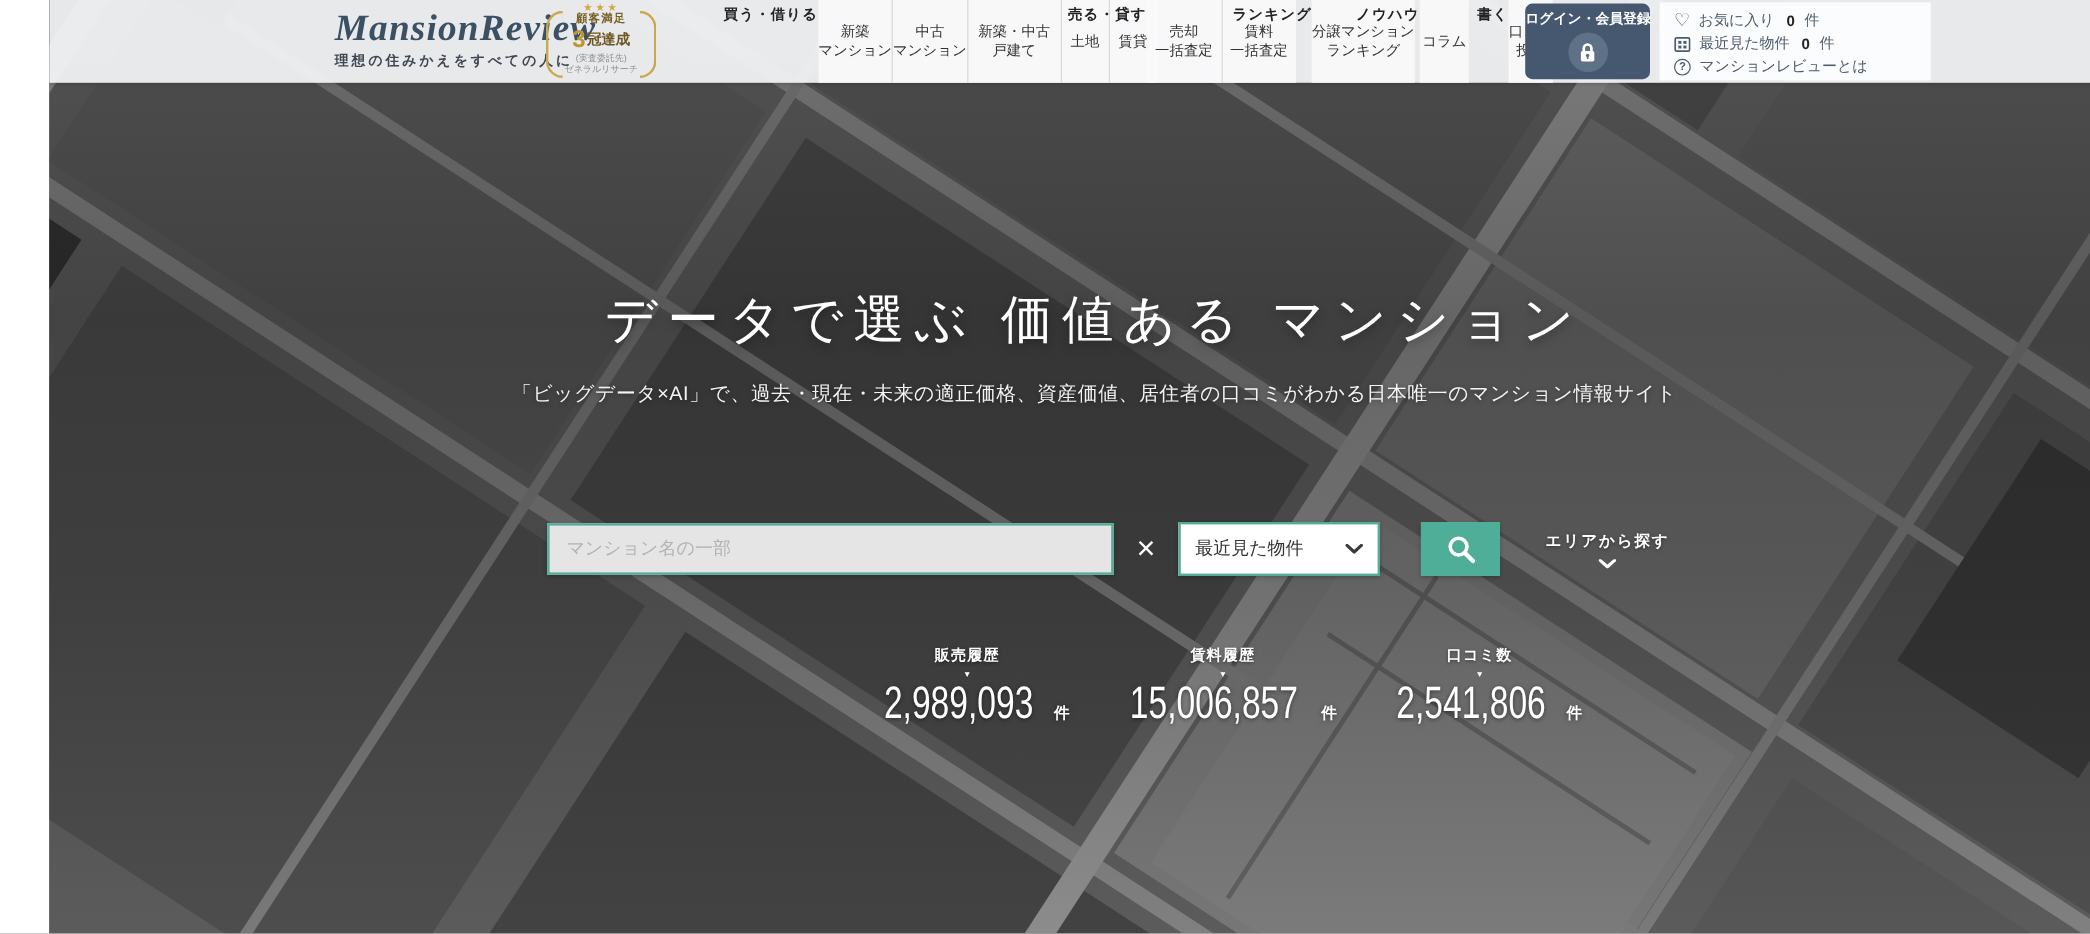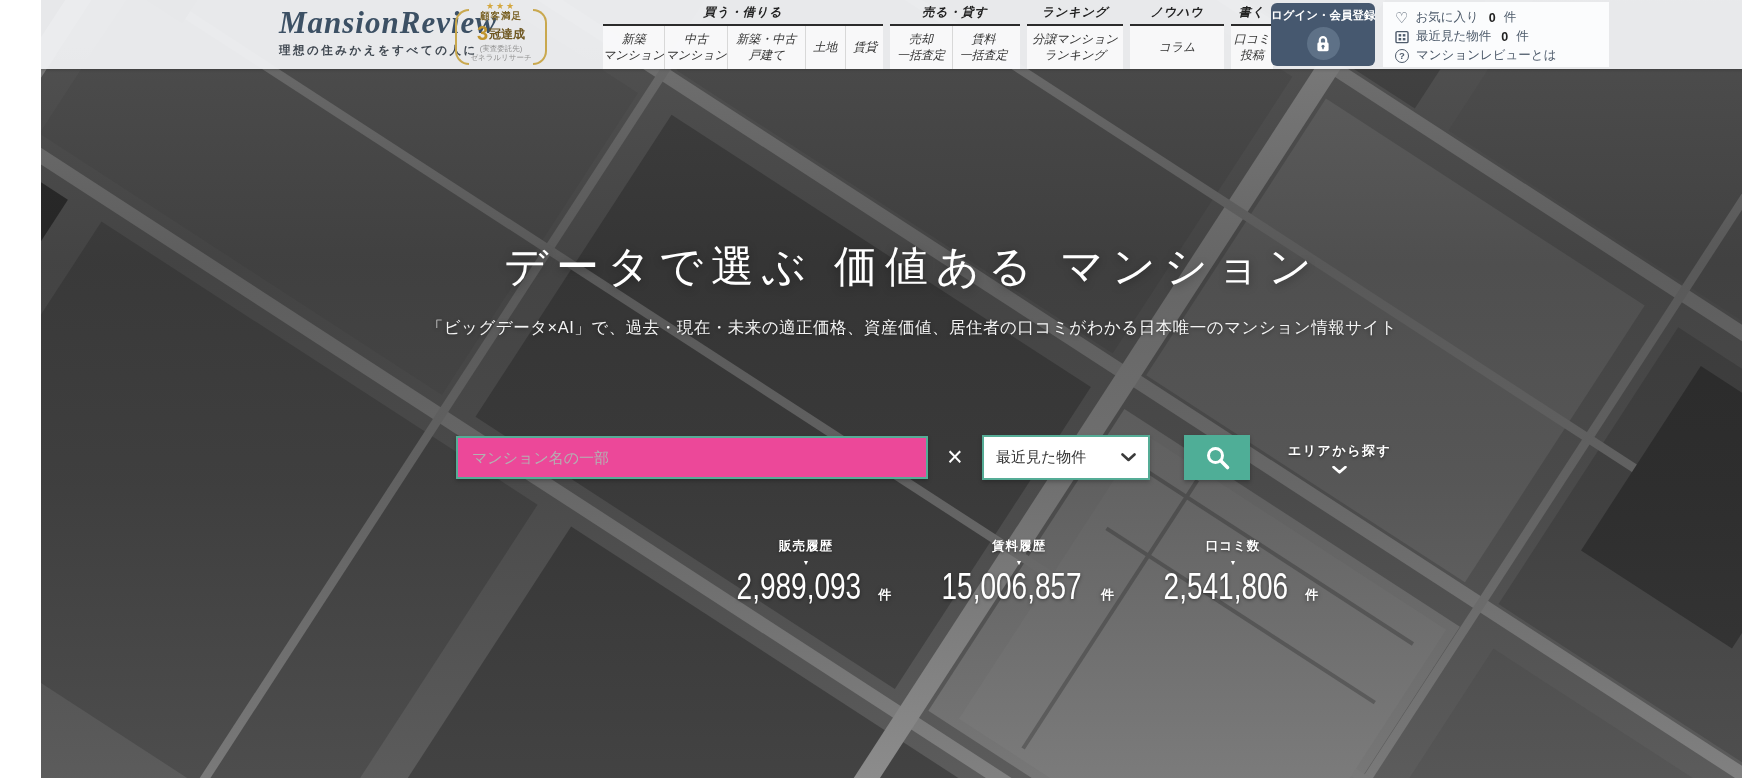--- a/index.html
+++ b/index.html
@@ -25,21 +25,21 @@
   .badge:before,.badge:after { content:""; position:absolute; top:8px; width:12px; height:52px; border:2px solid #c9a84e; }
   .badge:before { left:2px; border-right:none; border-radius:24px 0 0 24px; }
   .badge:after { right:2px; border-left:none; border-radius:0 24px 24px 0; }
   .badge-stars { font-size:9px; color:#d4a73e; letter-spacing:2px; }
   .badge-top { font-size:9.5px; font-weight:bold; color:#7a6226; letter-spacing:1px; }
   .badge-main { font-size:12px; font-weight:bold; color:#6d5620; }
   .badge-big { font-size:20px; color:#c0952f; vertical-align:-2px; margin-right:1px; }
   .badge-note { font-size:7.5px; color:#8f8f8f; letter-spacing:0; }
 
   .nav { position:absolute; left:562px; top:0; height:69px; display:flex; gap:7px; }
-  .nav-group { display:flex; flex-direction:column; height:69px;font-style:italic; }
+  .nav-group { display:flex; flex-direction:row; height:69px; }
   .nav-group-label { font-size:12px; font-weight:bold; color:#222; text-align:center;
     padding:4px 0 3px; letter-spacing:1px; white-space:nowrap; }
   .nav-underline { height:2px; background:#2b2b2b; }
   .nav-items { display:flex; flex:1; background:rgba(250,250,251,.85); }
   .nav-cell { display:flex; flex-direction:column; align-items:center; justify-content:center;
     font-size:12px; color:#333; line-height:1.3; text-align:center; cursor:pointer; white-space:nowrap; }
   .nav-cell + .nav-cell { border-left:1px solid #d8d8d8; }
   .nav-cell span { display:block; }
 
   .login-btn { position:absolute; left:1230px; top:3px; width:104px; height:63px;
@@ -61,21 +61,21 @@
   
   .hero-title { position:absolute; top:238px; left:0; width:100%; text-align:center;
     font-size:43px; font-weight:300; color:#fff; letter-spacing:8px;
     text-shadow:0 2px 8px rgba(0,0,0,.35); white-space:nowrap; }
   .hero-subtitle { position:absolute; top:317px; left:0; width:100%; text-align:center;
     font-size:16.5px; font-weight:300; color:#f4f4f4; letter-spacing:.5px;
     text-shadow:0 1px 4px rgba(0,0,0,.45); white-space:nowrap; }
 
   
   .search-row { position:absolute; left:415px; top:435px; display:flex; align-items:center; }
-  .search-input { width:472px; height:43px; border:2px solid #55ac96; background:#ec4899;
+  .search-input { width:472px; height:43px; border:2px solid #55ac96; background:#e5e5e5;
     padding:0 14px; font-size:15px; color:#333; outline:none; box-shadow:0 2px 4px rgba(0,0,0,.25); }
   .search-input::placeholder { color:#b2b2b2; }
   .search-sep { width:54px; text-align:center; font-size:27px; font-weight:300; color:#fff; line-height:43px; }
   .type-select { width:168px; height:45px; border:2px solid #55ac96; background:#fff;
     display:flex; align-items:center; justify-content:space-between; padding:0 12px;
     cursor:pointer; box-shadow:0 2px 4px rgba(0,0,0,.25); }
   .type-select-value { font-size:15px; color:#333; }
   .search-btn { width:66px; height:45px; margin-left:34px; background:#4fae97; border:none;
     display:flex; align-items:center; justify-content:center; cursor:pointer;
     box-shadow:0 2px 4px rgba(0,0,0,.3); }

